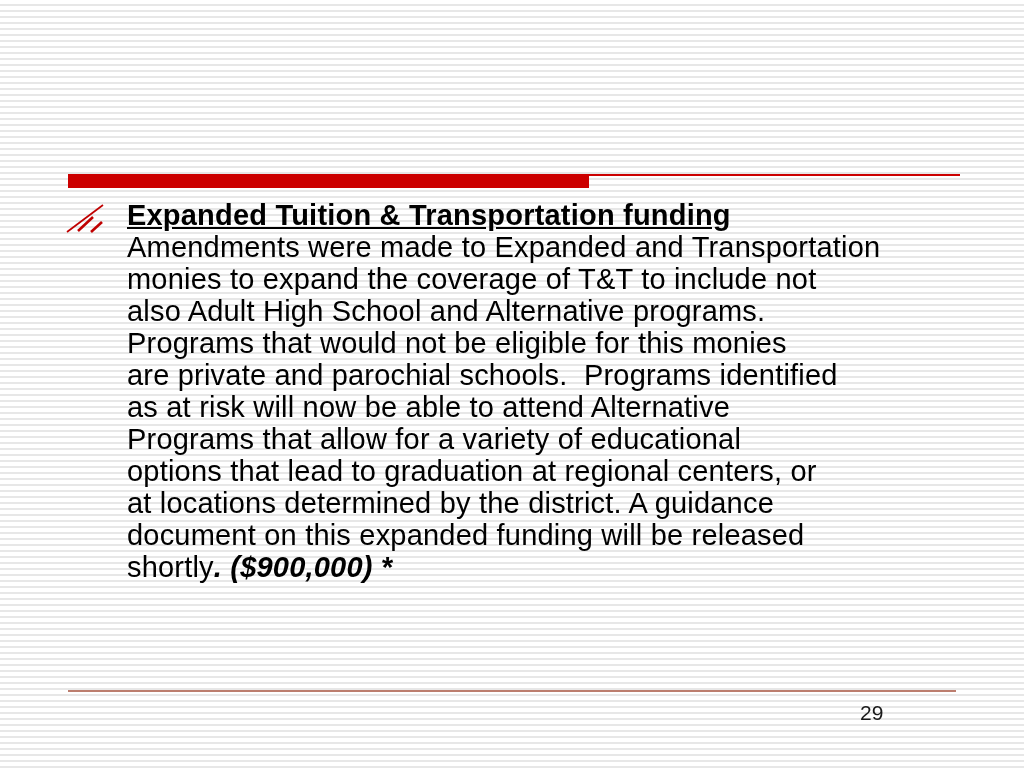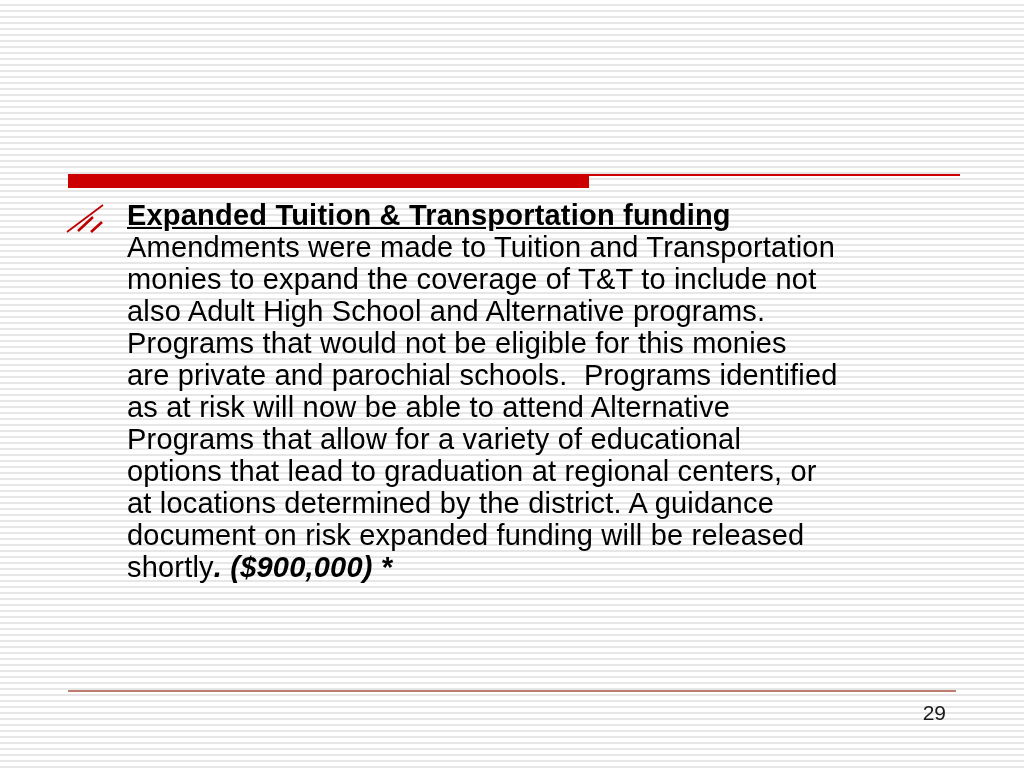--- a/index.html
+++ b/index.html
@@ -81,21 +81,20 @@
     width: 888px;
     height: 1.5px;
     background: #bc7d6e;
   }
   
   .page-number {
     position: absolute;
     left: 860px;
     top: 701px;
     width: 86px;
-    text-align: right;
     font-size: 21px;
     line-height: 24px;
     color: #1a1a1a;
   }
 </style>
 </head>
 <body>
 
 <div class="slide">
 
@@ -105,30 +104,30 @@
   <div class="bullet">
     <svg width="42" height="32" viewBox="0 0 42 32" xmlns="http://www.w3.org/2000/svg">
       <line x1="3" y1="30" x2="39" y2="3" stroke="#c00000" stroke-width="1.7"></line>
       <line x1="14" y1="29" x2="29" y2="15" stroke="#c00000" stroke-width="2.6"></line>
       <line x1="27" y1="30" x2="38" y2="20" stroke="#c00000" stroke-width="2.6"></line>
     </svg>
   </div>
 
   <div class="text-block">
     <div class="line title">Expanded Tuition &amp; Transportation funding</div>
-    <div class="line">Amendments were made to Tuition and Transportation</div>
+    <div class="line">Amendments were made to Expanded and Transportation</div>
     <div class="line">monies to expand the coverage of T&amp;T to include not</div>
     <div class="line">also Adult High School and Alternative programs.</div>
     <div class="line">Programs that would not be eligible for this monies</div>
     <div class="line">are private and parochial schools.  Programs identified</div>
     <div class="line">as at risk will now be able to attend Alternative</div>
     <div class="line">Programs that allow for a variety of educational</div>
     <div class="line">options that lead to graduation at regional centers, or</div>
     <div class="line">at locations determined by the district. A guidance</div>
-    <div class="line">document on risk expanded funding will be released</div>
+    <div class="line">document on this expanded funding will be released</div>
     <div class="line"><span>shortly</span><span class="bold-seg">. ($900,000) *</span></div>
   </div>
 
   <div class="bottom-rule"></div>
 
   <div class="page-number">29</div>
 
 </div>
 
 </body></html>

